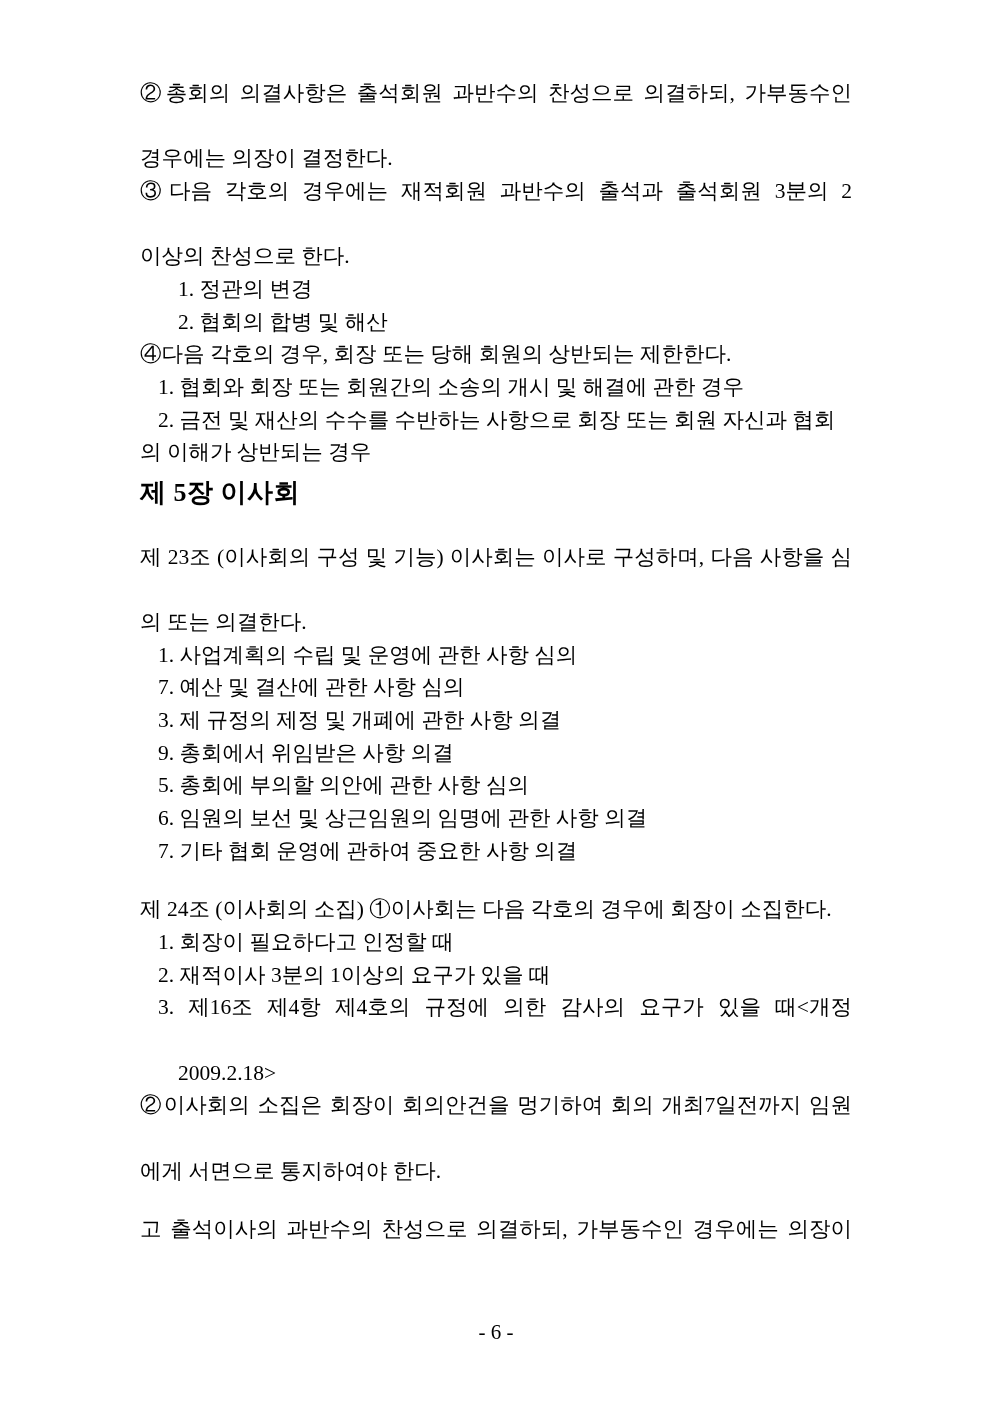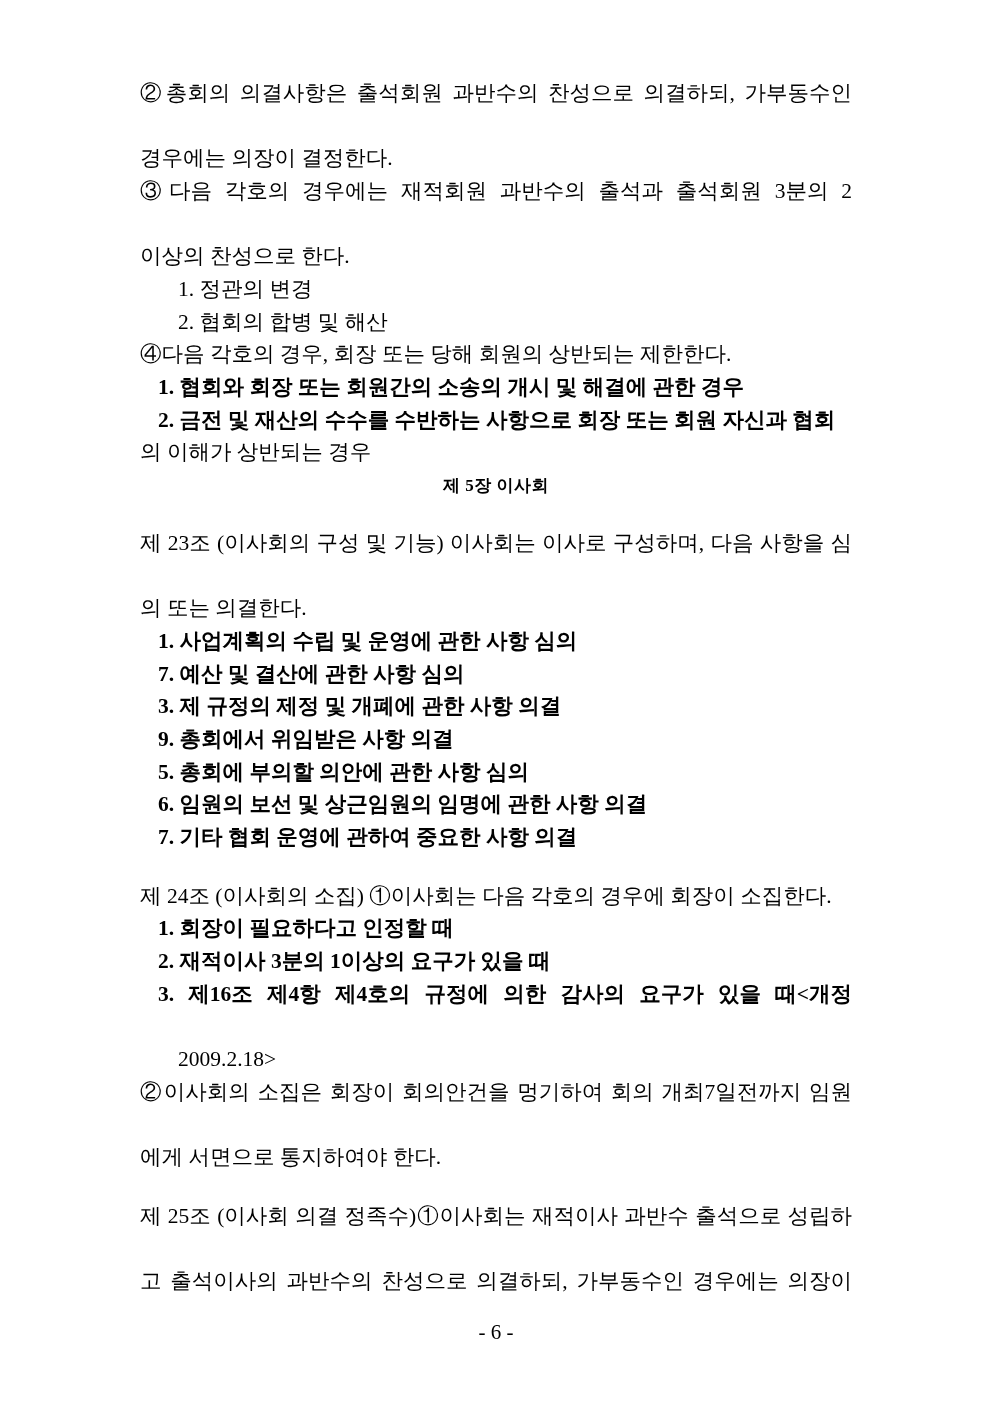--- a/index.html
+++ b/index.html
@@ -28,31 +28,29 @@
     text-justify: inter-word;
   }
   .para {
     margin: 0;
     text-align: justify;
   }
   .item {
     margin: 0;
     padding-left: 18px;
     text-align: justify;
-    font-weight: bold;
   }
   .item-indent {
     margin: 0;
     padding-left: 38px;
     text-align: justify;
   }
   .chapter-title {
     margin: 4px 0 2px 0;
-    text-align: center;
-    font-size: 17px;
+    font-size: 26px;
     font-weight: bold;
     letter-spacing: 0.5px;
   }
   .gap-md { height: 26px; }
   .spread {
     display: block;
     text-align: justify;
   }
   .spread::after {
     content: "";
@@ -107,19 +105,18 @@
     <p class="para">제 24조 (이사회의 소집) ①이사회는 다음 각호의 경우에 회장이 소집한다.</p>
     <p class="item">1. 회장이 필요하다고 인정할 때</p>
     <p class="item">2. 재적이사 3분의 1이상의 요구가 있을 때</p>
     <p class="item spread">3. 제16조 제4항 제4호의 규정에 의한 감사의 요구가 있을 때&lt;개정</p>
     <p class="item-indent">2009.2.18&gt;</p>
     <p class="para spread">②이사회의 소집은 회장이 회의안건을 멍기하여 회의 개최7일전까지 임원</p>
     <p class="para">에게 서면으로 통지하여야 한다.</p>
 
     <div class="gap-md"></div>
 
-    <p class="para spread">제 25조 (이사회 의결 정족수)①이사회는 재적이사 과반수 출석으로 성립하</p>
     <p class="para spread">고 출석이사의 과반수의 찬성으로 의결하되, 가부동수인 경우에는 의장이</p>
 
   </div>
 
   <div class="footer">- 6 -</div>
 </div>
 
 </body></html>

